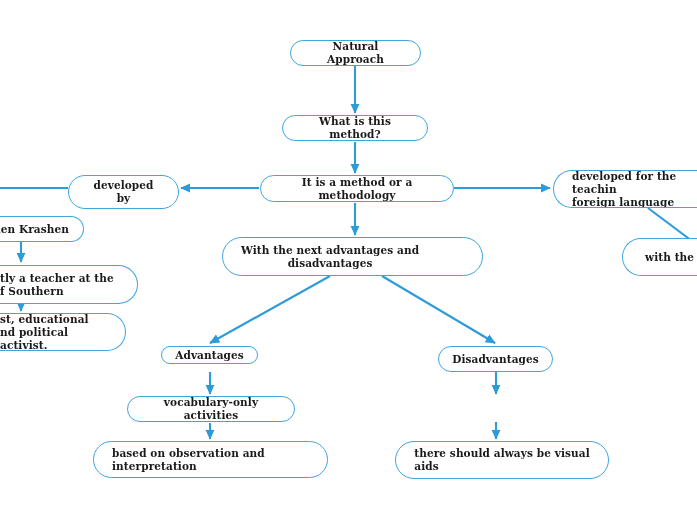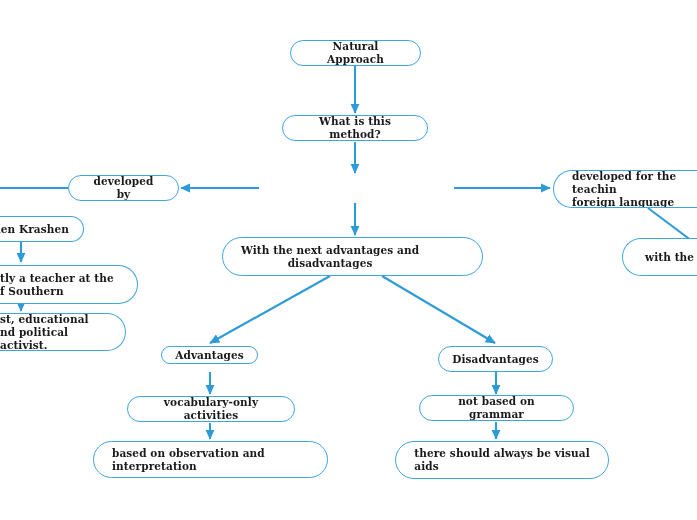--- a/index.html
+++ b/index.html
@@ -116,22 +116,25 @@
   </svg>
 
   <div class="node center" style="left:282px; top:115px; width:146px; height:26px;">
     <span class="txt">What is this method?</span>
   </div>
 
   <div class="node center" style="left:290px; top:40px; width:131px; height:26px;">
     <span class="txt">Natural Approach</span>
   </div>
 
+  <div class="node center" style="left:260px; top:175px; width:194px; height:27px;">
+    <span class="txt">It is a method or a methodology</span>
+  </div>
 
-  <div class="node center" style="left:68px; top:175px; width:111px; height:26px;">
+  <div class="node center" style="left:68px; top:175px; width:111px; height:34px;">
     <span class="txt">developed by</span>
   </div>
 
   <div class="node center clipleft" style="left:-60px; top:216px; width:144px; height:26px; padding:0 14px 0 0; justify-content:flex-end;">
     <span class="txt">hen Krashen</span>
   </div>
 
   <div class="node leftal clipleft" style="left:-60px; top:265px; width:198px; height:39px; padding:0 18px 0 60px;">
     <span class="txt">tly a teacher at the
 f Southern</span>
@@ -161,23 +164,20 @@
   </div>
 
   <div class="node center" style="left:438px; top:346px; width:115px; height:26px;">
     <span class="txt">Disadvantages</span>
   </div>
 
   <div class="node center" style="left:127px; top:396px; width:168px; height:26px;">
     <span class="txt">vocabulary-only activities</span>
   </div>
 
-  <div class="node center" style="left:419px; top:395px; width:155px; height:26px;">
-    <span class="txt">not based on grammar</span>
-  </div>
 
   <div class="node leftal" style="left:93px; top:441px; width:235px; height:37px;">
     <span class="txt">based on observation and
 interpretation</span>
   </div>
 
   <div class="node leftal" style="left:395px; top:441px; width:214px; height:38px;justify-content:center;">
     <span class="txt">there should always be visual
 aids</span>
   </div>

